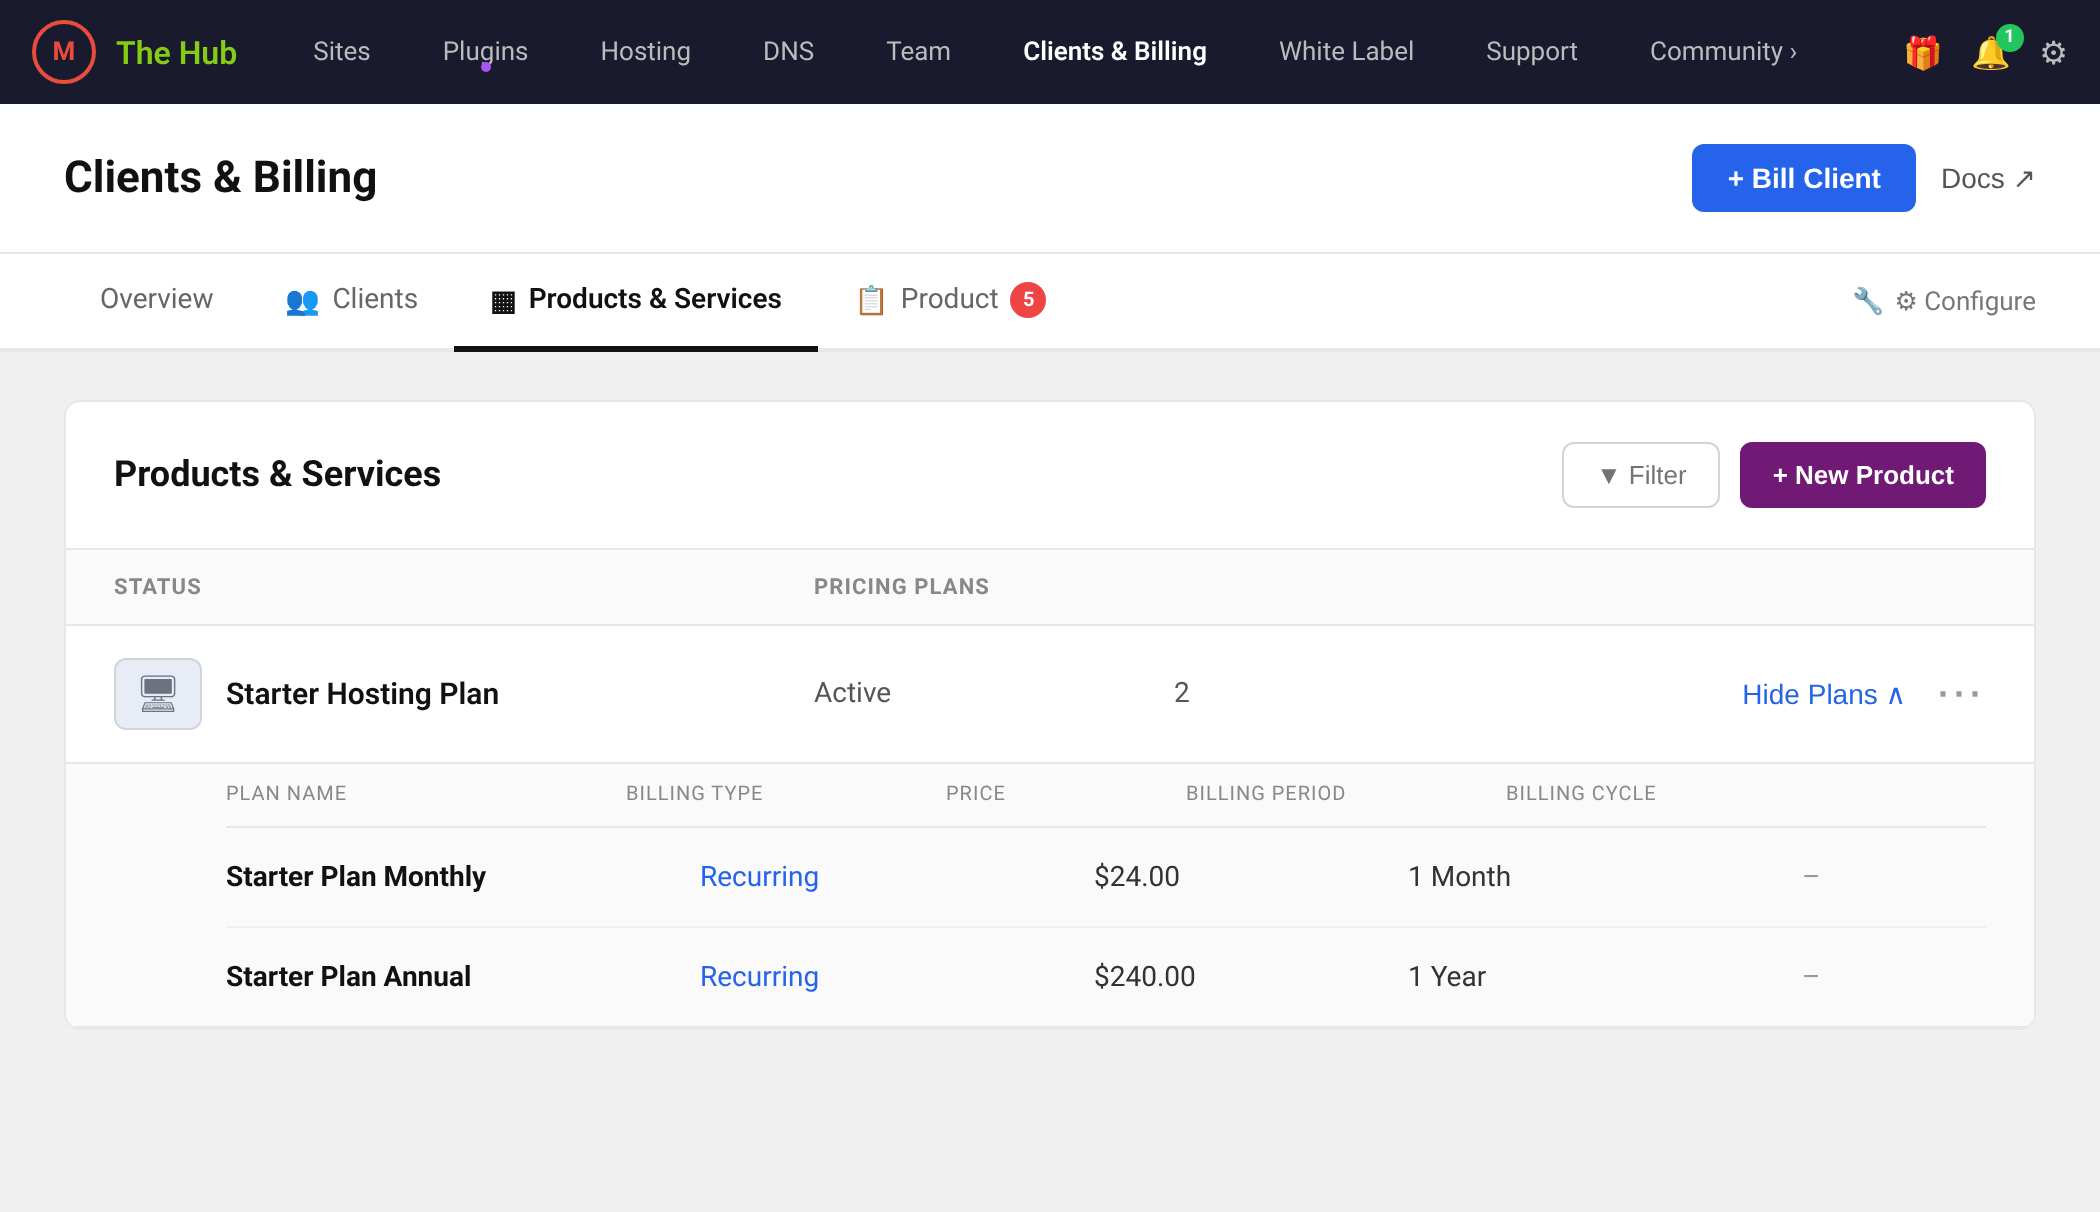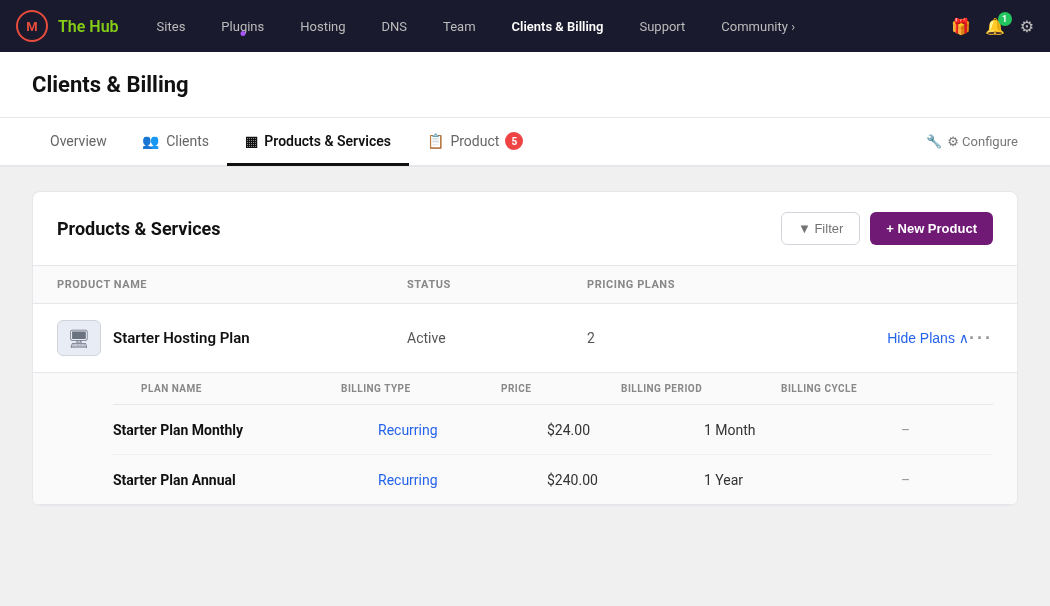--- a/index.html
+++ b/index.html
@@ -158,21 +158,21 @@
       background: #e8edf5;
       border: 1px solid #d1d5db;
       border-radius: 6px;
       display: flex; align-items: center; justify-content: center;
       font-size: 18px; color: #6b7280;
     }
     .product-name { font-size: 15px; font-weight: 600; color: #111; }
     .status-active { color: #555; font-size: 14px; }
     .pricing-count { color: #555; font-size: 14px; }
     .product-actions {
-      display: flex; align-items: center; justify-content: flex-end; 
+      display: flex; align-items: center; justify-content: flex-end; gap: 16px;
     }
     .hide-plans-btn {
       color: #2563eb; cursor: pointer; font-size: 14px; font-weight: 500;
       display: flex; align-items: center; gap: 4px;
       background: none; border: none;
     }
     .ellipsis-btn {
       color: #999; cursor: pointer; font-size: 18px; font-weight: bold;
       background: none; border: none; letter-spacing: 2px;
     }
@@ -183,33 +183,33 @@
       border-top: 1px solid #e5e7eb;
       padding: 0 24px 0 80px;
     }
     .plans-header {
       display: grid;
       grid-template-columns: 200px 160px 120px 160px 140px 60px;
       padding: 10px 0;
       border-bottom: 1px solid #e5e7eb;
     }
     .plans-col-header {
-      font-size: 10px; font-weight: 700; color: #888; letter-spacing: 0.05em; text-transform: uppercase; margin-left: 28px;
+      font-size: 10px; font-weight: 400; color: #888; letter-spacing: 0.05em; text-transform: uppercase;
     }
     .plan-row {
       display: grid;
       grid-template-columns: 200px 160px 120px 160px 140px 60px;
       padding: 14px 0;
       border-bottom: 1px solid #f0f0f0;
       align-items: center;
       gap: 37px;
     }
     .plan-row:last-child { border-bottom: none; }
     .plan-name { font-weight: 700; color: #111; font-size: 14px; }
-    .plan-billing-type { color: #2563eb; font-size: 14px; margin-left: 28px; }
+    .plan-billing-type { color: #2563eb; font-size: 14px; }
     .plan-price { color: #333; font-size: 14px; }
     .plan-period { color: #333; font-size: 14px; }
     .plan-cycle { color: #999; font-size: 14px; }
     .plan-ellipsis { color: #999; cursor: pointer; font-size: 18px; text-align: right; }
   </style>
 </head>
 <body>
 
 <nav class="navbar">
   <div class="navbar-logo">
@@ -219,37 +219,42 @@
   <div class="navbar-nav">
     <div class="nav-item">Sites</div>
     <div class="nav-item" style="position:relative">
       <span>Plugins</span>
       <span class="dot"></span>
     </div>
     <div class="nav-item">Hosting</div>
     <div class="nav-item">DNS</div>
     <div class="nav-item">Team</div>
     <div class="nav-item active">Clients &amp; Billing</div>
+    <div class="nav-item">White Label</div>
     <div class="nav-item">Support</div>
     <div class="nav-item">Community ›</div>
   </div>
   <div class="navbar-right">
     <div class="navbar-icon">🎁</div>
     <div class="navbar-icon" style="position:relative">
       🔔
       <span class="badge">1</span>
     </div>
     <div class="navbar-icon">⚙</div>
   </div>
 </nav>
 
 <div class="page-content">
 
   <div class="page-header">
     <h1 class="page-title">Clients &amp; Billing</h1>
+    <div class="page-header-actions">
+      <button class="btn-primary">+ Bill Client</button>
+      <button class="btn-docs">Docs ↗</button>
+    </div>
   </div>
 
   <div class="tabs-bar">
     <div class="tabs-left">
       <div class="tab">
         <span>Overview</span>
       </div>
       <div class="tab">
         <span>👥</span>
         <span>Clients</span>
@@ -275,21 +280,20 @@
 
       <div class="products-card-header">
         <span class="products-card-title">Products &amp; Services</span>
         <div class="products-card-actions">
           <button class="btn-filter">▼ Filter</button>
           <button class="btn-new-product">+ New Product</button>
         </div>
       </div>
 
       <div class="table-header-row">
-        <div class="col-header">PRODUCT NAME</div>
         <div class="col-header">STATUS</div>
         <div class="col-header">PRICING PLANS</div>
         <div class="col-header"></div>
       </div>
 
       <div class="product-row">
         <div class="product-main">
           <div class="product-name-cell">
             <div class="product-icon">🖥</div>
             <span class="product-name">Starter Hosting Plan</span>

